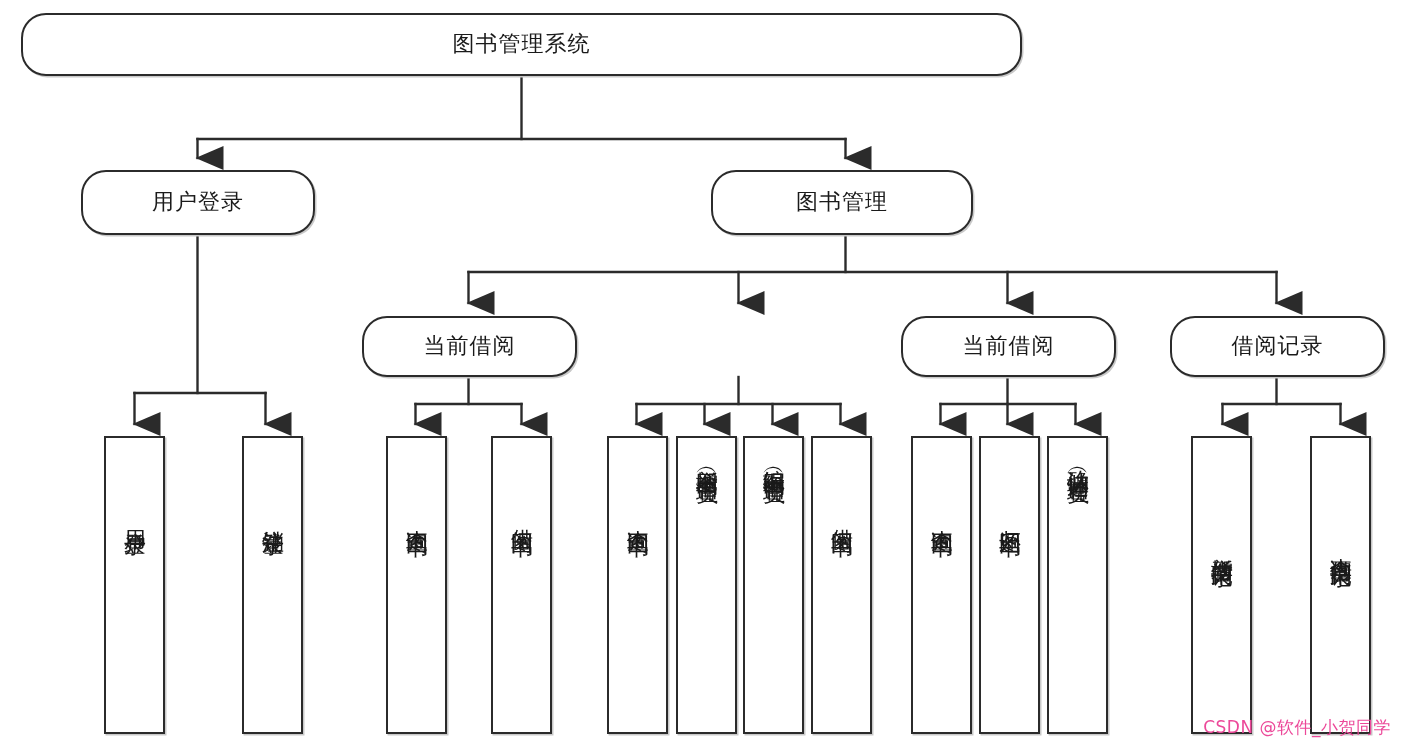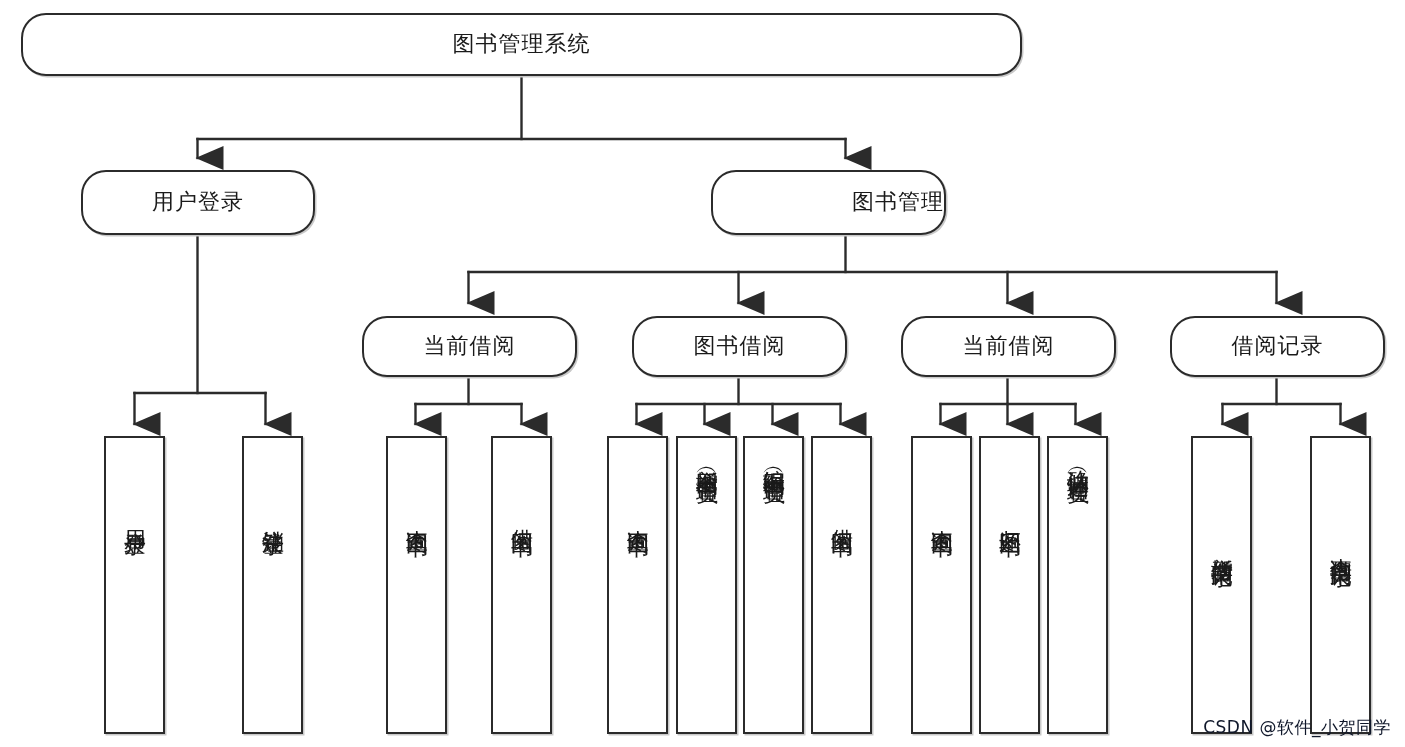--- a/index.html
+++ b/index.html
@@ -63,21 +63,21 @@
     margin-top: 60px;
   }
   .node.vert.low .vtext {
     margin-top: 88px;
   }
   #watermark {
     position: absolute;
     right: 14px;
     bottom: 8px;
     font-size: 17px;
-    color: #0f172a;
+    color: #ec4899;
     letter-spacing: 0.5px;
     white-space: nowrap;
   }
 </style>
 </head>
 <body>
 
 <div id="canvas">
 
   <svg id="edges" viewBox="0 0 1405 747" xmlns="http://www.w3.org/2000/svg">
@@ -135,30 +135,27 @@
     </g>
   </svg>
 
   <div class="node horiz root" style="left:21px; top:13px; width:1001px; height:63px;">
     <span>图书管理系统</span>
   </div>
 
   <div class="node horiz" style="left:81px; top:170px; width:234px; height:65px;">
     <span>用户登录</span>
   </div>
-  <div class="node horiz" style="left:711px; top:170px; width:235px; height:65px;justify-content:flex-end;">
+  <div class="node horiz" style="left:711px; top:170px; width:262px; height:65px;">
     <span>图书管理</span>
   </div>
 
   <div class="node horiz" style="left:362px; top:316px; width:215px; height:61px;">
     <span>当前借阅</span>
   </div>
-  <div class="node horiz" style="left:632px; top:316px; width:215px; height:61px;">
-    <span>图书借阅</span>
-  </div>
   <div class="node horiz" style="left:901px; top:316px; width:215px; height:61px;">
     <span>当前借阅</span>
   </div>
   <div class="node horiz" style="left:1170px; top:316px; width:215px; height:61px;">
     <span>借阅记录</span>
   </div>
 
   <div class="node vert mid" style="left:104px; top:436px; width:61px; height:298px;">
     <span class="vtext">用户登录</span>
   </div>

